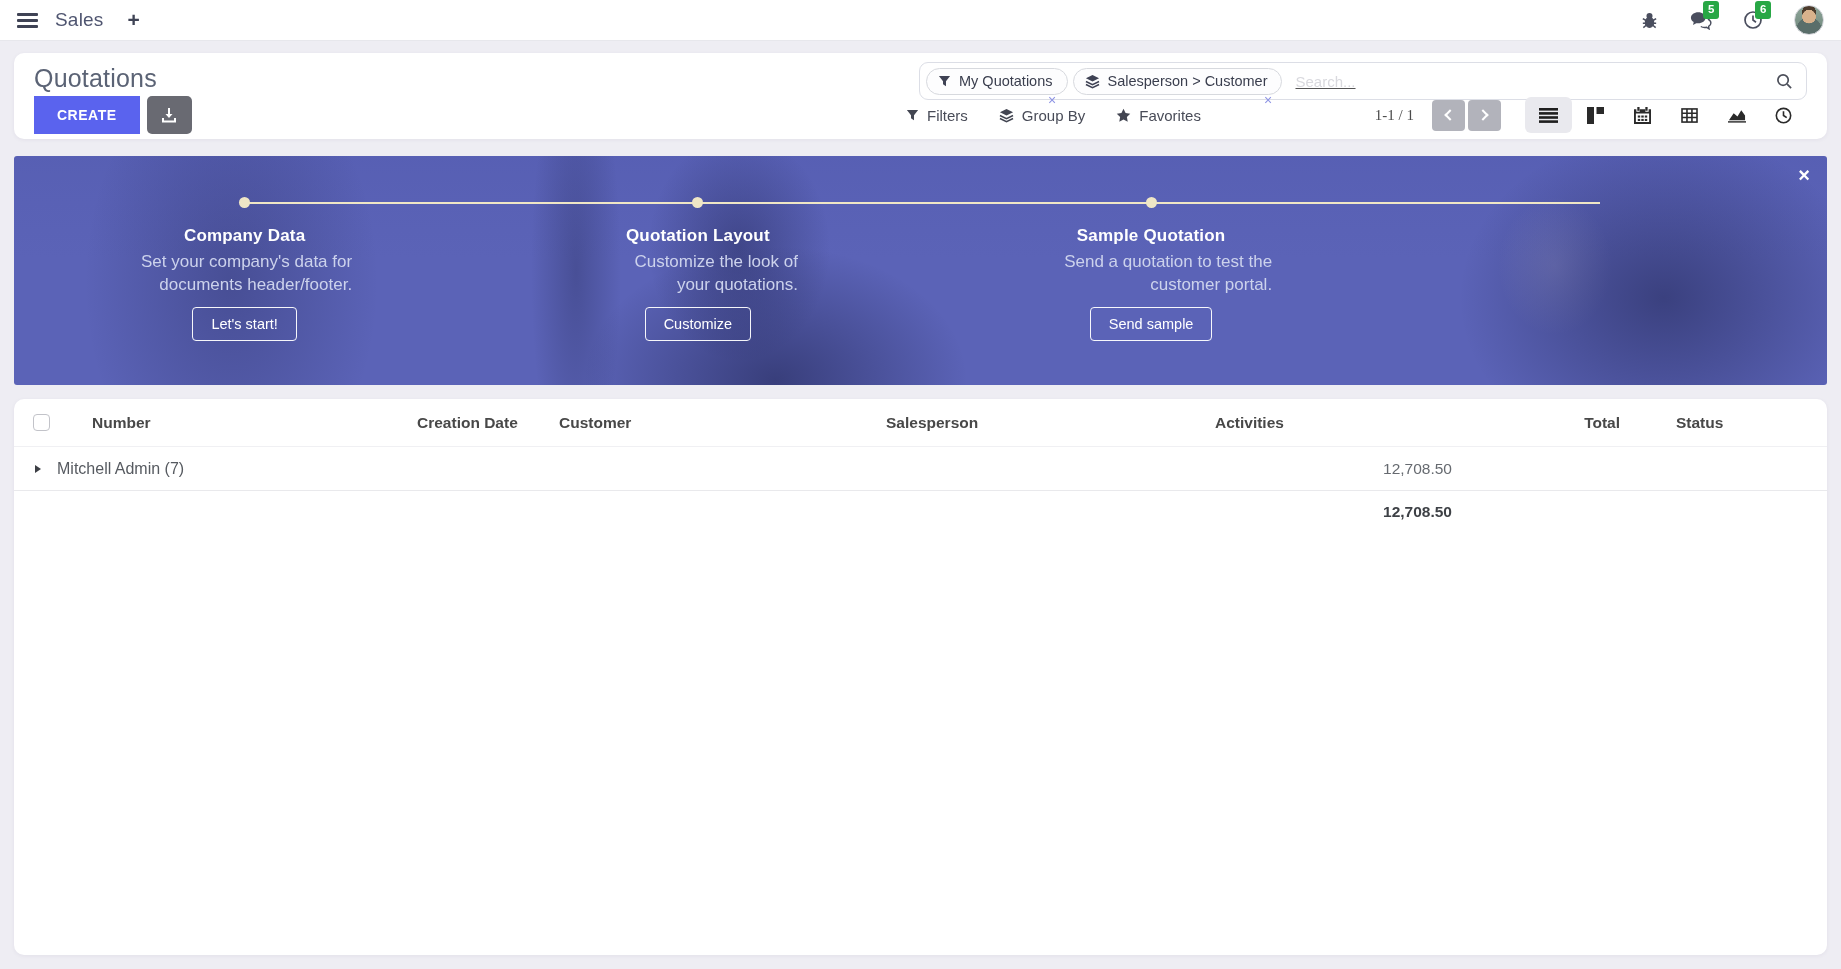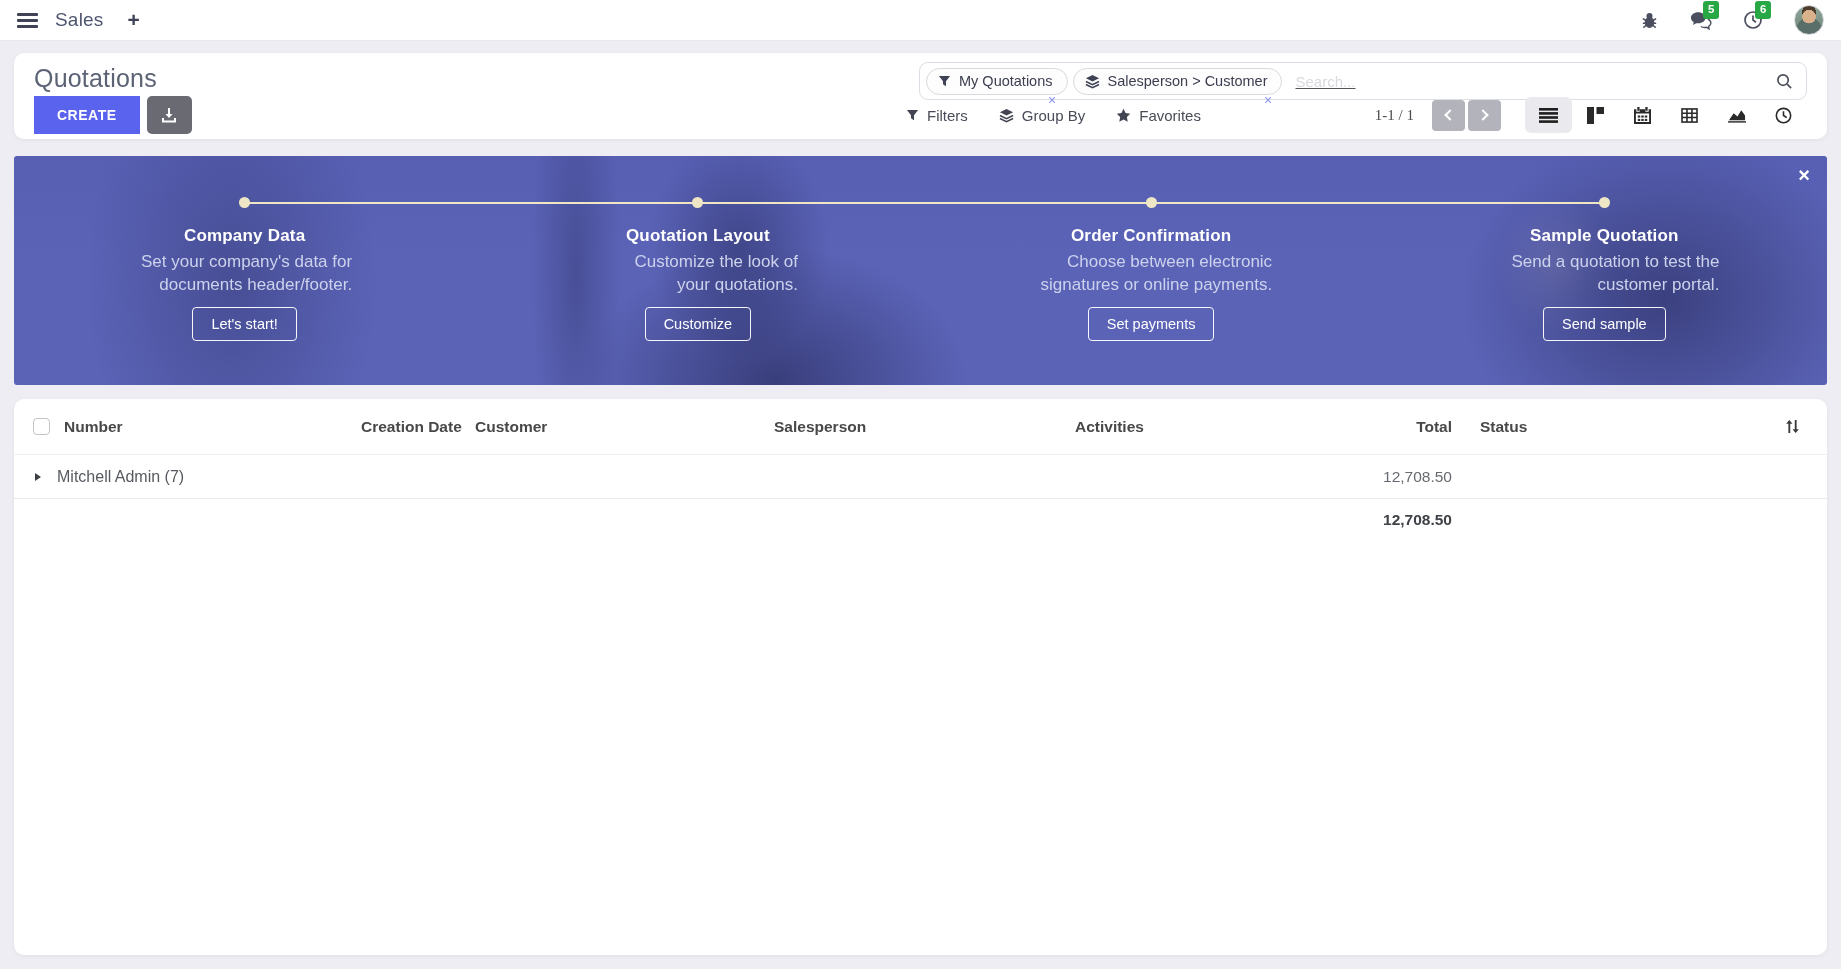--- a/index.html
+++ b/index.html
@@ -94,21 +94,21 @@
   .step:nth-child(4) .step-desc { max-width:230px; }
   .step-btn { margin-top:10px; background:transparent; color:#fff; border:1px solid rgba(255,255,255,.95);
     border-radius:4px; padding:8px 18px; font-size:14.5px; cursor:pointer;
     font-family:"Liberation Sans","DejaVu Sans",sans-serif; }
 
   
   .table-card { margin:14px 14px 0; height:556px; background:#fff; border-radius:10px;
     box-shadow:0 1px 4px rgba(44,40,85,.06); overflow:hidden; }
   .trow { display:grid; grid-template-columns:50px 297px 114px 299px 301px 235px 142px 235px 1fr;
     align-items:center; }
-  .thead { height:56px; border-bottom:1px solid #f0f0f3; }
+  .thead { height:48px; border-bottom:1px solid #f0f0f3;gap:28px; }
   .th { font-size:15.5px; font-weight:700; color:#484848; }
   .th.right { text-align:right; }
   .th.pad { padding-left:28px; }
   .cb-cell { padding-left:19px; }
   .cb { width:17px; height:17px; border:1px solid #c2c3c9; border-radius:4px; background:#fff; cursor:pointer; }
   .cols-btn { justify-self:end; padding-right:27px; cursor:pointer; display:flex; align-items:center; }
 
   .tgroup { height:44px; border-bottom:1px solid #e9e9ec; cursor:pointer; }
   .tg-label { grid-column:1 / 7; display:flex; align-items:center; padding-left:21px; gap:16px;
     font-size:16px; color:#565a60; }
@@ -296,26 +296,20 @@
       <button class="step-btn">Let's start!</button>
     </div>
 
     <div class="step">
       <div class="dot"></div>
       <div class="step-title">Quotation Layout</div>
       <div class="step-desc">Customize the look of your quotations.</div>
       <button class="step-btn">Customize</button>
     </div>
 
-    <div class="step">
-      <div class="dot"></div>
-      <div class="step-title">Order Confirmation</div>
-      <div class="step-desc">Choose between electronic signatures or online payments.</div>
-      <button class="step-btn">Set payments</button>
-    </div>
 
     <div class="step">
       <div class="dot"></div>
       <div class="step-title">Sample Quotation</div>
       <div class="step-desc">Send a quotation to test the customer portal.</div>
       <button class="step-btn">Send sample</button>
     </div>
 
   </div>
 </div>

